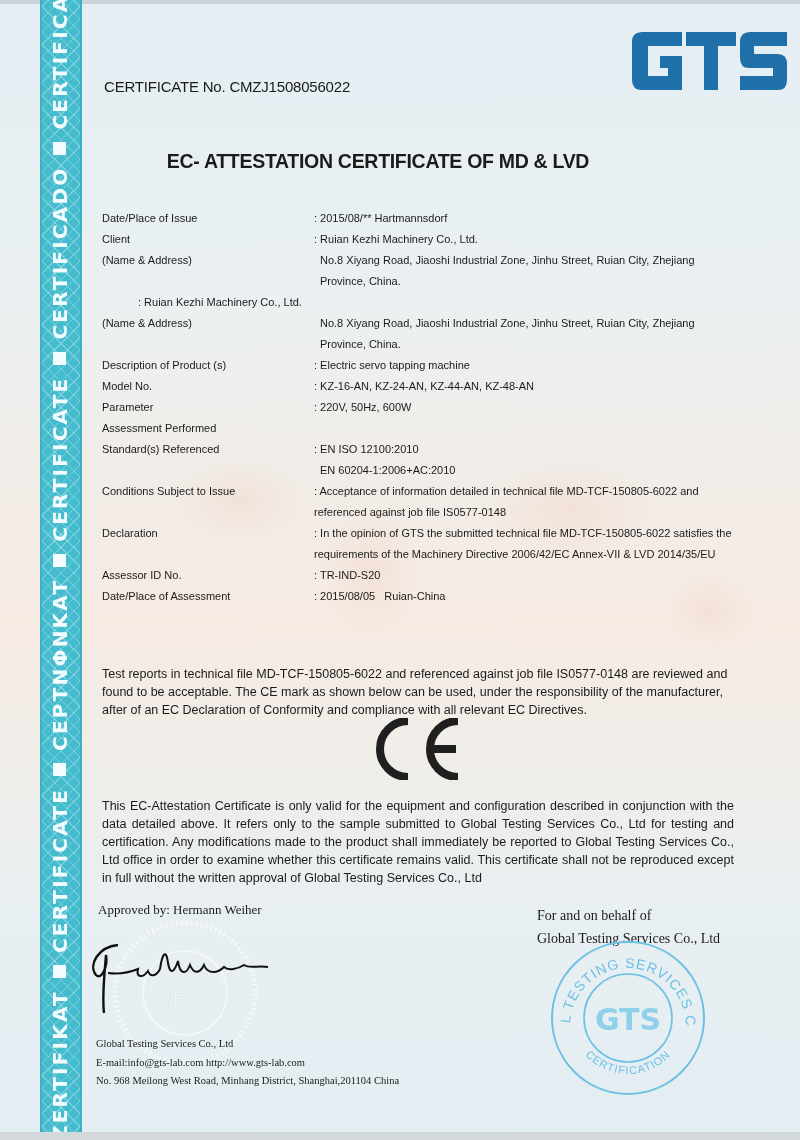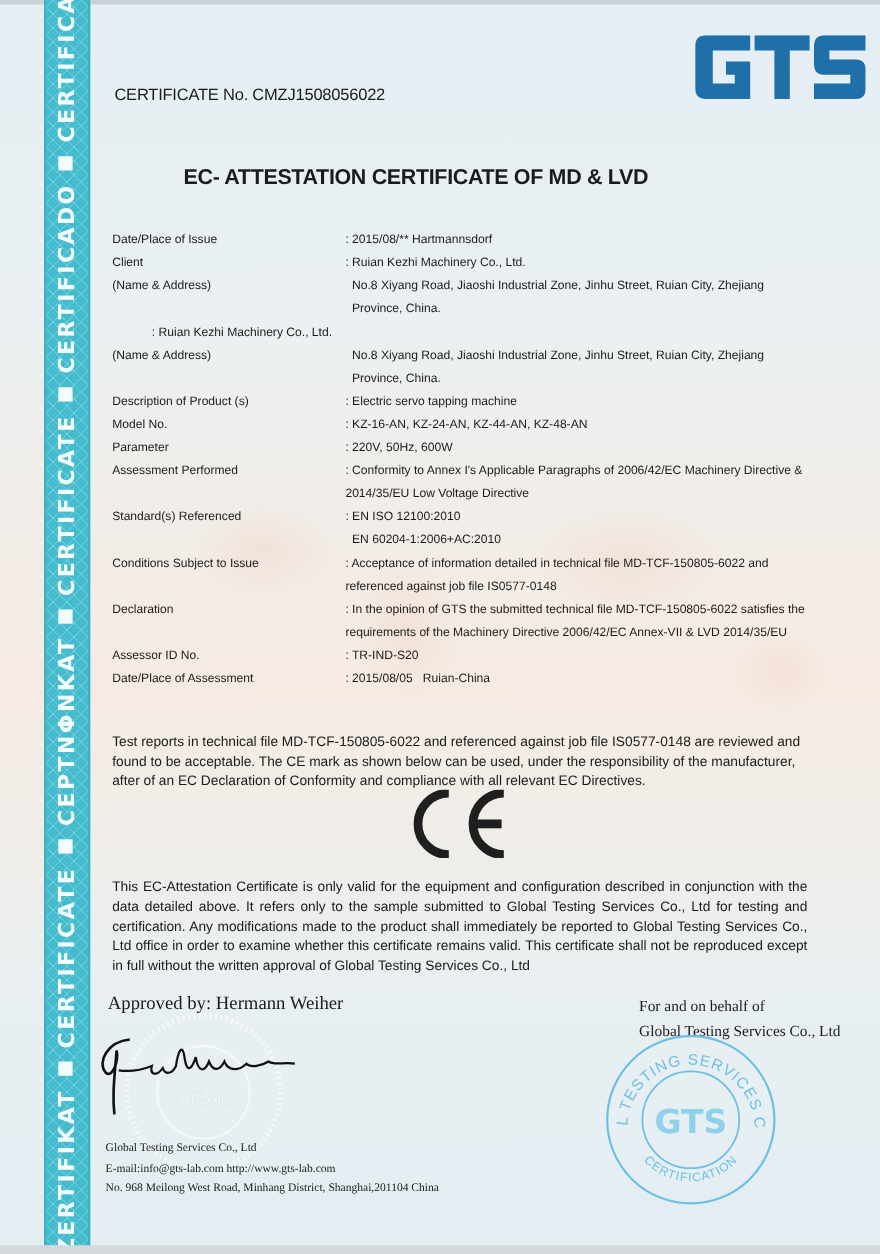--- a/index.html
+++ b/index.html
@@ -40,26 +40,26 @@
 
   .fields { position:absolute; left:102px; top:208px; width:640px; font-size:11px; }
   .row { display:flex; line-height:21px; }
   .row .lbl { width:176px; flex:none; }
   .row .val { flex:1;margin-left:36px; }
 
   .para1 { position:absolute; left:102px; top:665px; width:630px; font-size:12.5px; line-height:18px; }
   .ce { position:absolute; left:374px; top:718px; width:88px; height:62px; }
   .para2 { position:absolute; left:102px; top:797px; width:632px; font-size:12.5px; line-height:18px; text-align:justify; }
 
-  .approved { position:absolute; left:98px; top:902px; font-family:"Liberation Serif", serif; font-size:17px; }
+  .approved { position:absolute; left:98px; top:902px; font-family:"Liberation Serif", serif; font-size:13px; }
   .seal-emboss { position:absolute; left:110px; top:918px; width:150px; height:150px; opacity:0.55; }
   .signature { position:absolute; left:78px; top:935px; width:200px; height:80px; }
   .gts-info { position:absolute; left:96px; top:1035px; font-family:"Liberation Serif", serif; font-size:10.5px; line-height:18.5px; }
 
-  .behalf { position:absolute; left:537px; top:904px; font-family:"Liberation Serif", serif; font-size:14px; line-height:23px;margin-left:44px; }
+  .behalf { position:absolute; left:537px; top:904px; font-family:"Liberation Serif", serif; font-size:14px; line-height:23px; }
   .stamp { position:absolute; left:548px; top:938px; width:160px; height:160px; }
 </style>
 </head>
 <body>
 
 <div class="top-edge"></div>
 <div class="map-bg"></div>
 
 <div class="band"></div>
 <div class="band-text">
@@ -108,21 +108,20 @@
   <div class="row">
       <div class="lbl">Model No.</div>
       <div class="val">: KZ-16-AN, KZ-24-AN, KZ-44-AN, KZ-48-AN</div>
     </div>
   <div class="row">
       <div class="lbl">Parameter</div>
       <div class="val">: 220V, 50Hz, 600W</div>
     </div>
   <div class="row">
       <div class="lbl">Assessment Performed</div>
-      <div class="val">: Conformity to Annex I's Applicable Paragraphs of 2006/42/EC Machinery Directive &amp; 2014/35/EU Low Voltage Directive</div>
     </div>
   <div class="row">
       <div class="lbl">Standard(s) Referenced</div>
       <div class="val">: EN ISO 12100:2010</div>
     </div>
   <div class="row">
       <div class="lbl"></div>
       <div class="val" style="padding-left:6px">EN 60204-1:2006+AC:2010</div>
     </div>
   <div class="row">

